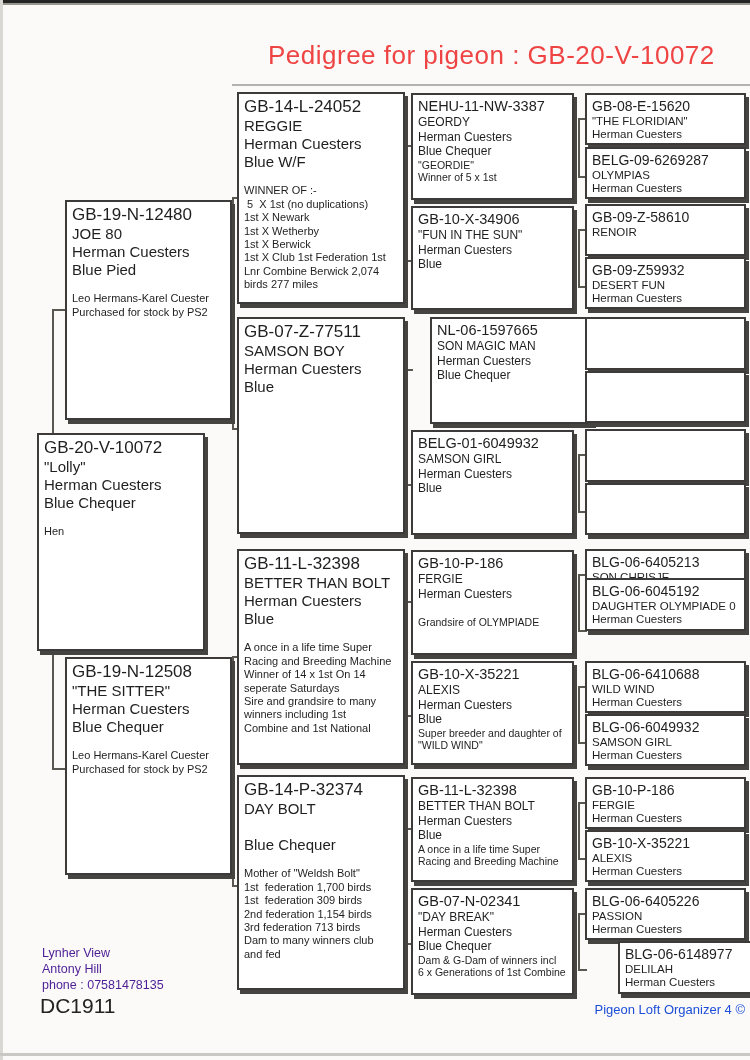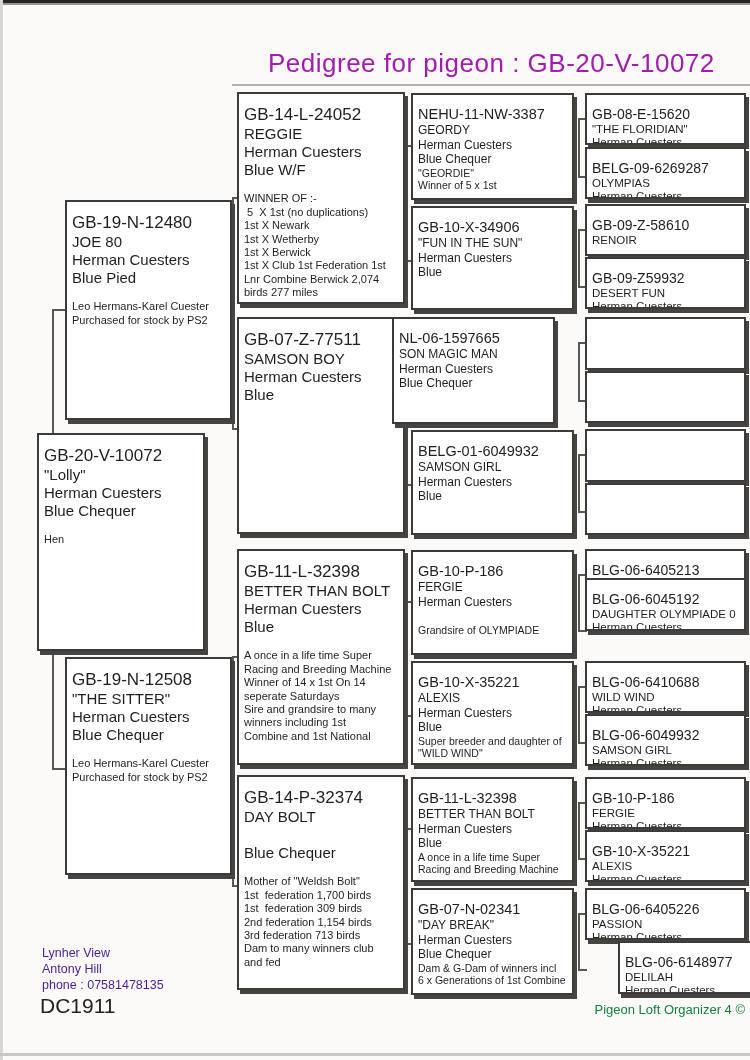--- a/index.html
+++ b/index.html
@@ -8,56 +8,56 @@
     background:#fbfaf8;overflow:hidden;
     font-family:"Liberation Sans","DejaVu Sans",sans-serif;
     color:#1f1f1f;
   }
   .scan-top{position:absolute;left:0;top:0;width:750px;height:3px;background:#242424;}
   .scan-top2{position:absolute;left:0;top:3px;width:750px;height:2px;background:#98968f;}
   .scan-left{position:absolute;left:0;top:0;width:3px;height:1060px;background:#d8d7d3;}
   .scan-bottom{position:absolute;left:0;top:1053px;width:750px;height:3px;background:#c9c8c4;}
 
   .page-title{
-    position:absolute;left:268px;top:48px;
-    font-size:26px;letter-spacing:0.5px;color:#a21caf;white-space:nowrap;
+    position:absolute;left:268px;top:40px;
+    font-size:26px;letter-spacing:0.5px;color:#ef4444;white-space:nowrap;
   }
   .title-rule{position:absolute;left:232px;top:84px;width:518px;height:2px;background:#b3b2ae;}
 
   .bracket{
     position:absolute;
     border:2px solid #59574f;border-right:none;
   }
 
   .box{
     position:absolute;box-sizing:border-box;
     background:#ffffff;
     border:2px solid #3c3b39;
     box-shadow:3px 4px 0 #454441;
-    padding:11px 5px;
+    padding:3px 5px;
     overflow:hidden;
   }
   .box .ring{white-space:nowrap;}
   .box .line{white-space:pre-line;}
   .box .notes{white-space:pre-wrap;}
 
   .col-a .ring{font-size:17px;line-height:1.2;}
   .col-a .line{font-size:15px;line-height:1.18;min-height:1.18em;}
   .col-a .notes{font-size:11px;line-height:1.22;margin-top:14px;}
 
   .col-b .ring{font-size:14.5px;line-height:1.2;}
   .col-b .line{font-size:12px;line-height:1.18;min-height:1.18em;}
   .col-b .notes{font-size:10.5px;line-height:1.18;margin-top:1px;}
 
   .col-c .ring{font-size:14px;line-height:1.2;}
   .col-c .line{font-size:11.5px;line-height:1.18;min-height:1.18em;}
 
   .footer-text{position:absolute;font-size:12.5px;color:#4c1d95;white-space:nowrap;}
   .footer-ref{position:absolute;font-size:21px;color:#222;white-space:nowrap;}
-  .footer-soft{position:absolute;font-size:13px;color:#15803d;white-space:nowrap;}
+  .footer-soft{position:absolute;font-size:13px;color:#1d4ed8;white-space:nowrap;}
 </style>
 </head>
 <body>
 
 <div id="page">
 
   <div class="scan-top"></div>
   <div class="scan-top2"></div>
   <div class="scan-left"></div>
   <div class="scan-bottom"></div>
@@ -161,21 +161,21 @@
     <div class="notes">"GEORDIE"
 Winner of 5 x 1st</div>
   </div>
   <div class="box col-b" style="left:411px;top:206px;width:163px;height:104px">
     <div class="ring">GB-10-X-34906</div>
     <div class="line">"FUN IN THE SUN"</div>
     <div class="line">Herman Cuesters</div>
     <div class="line">Blue</div>
     <div class="notes"></div>
   </div>
-  <div class="box col-b" style="left:392px;top:317px;width:163px;height:107px">
+  <div class="box col-b" style="left:430px;top:317px;width:163px;height:107px">
     <div class="ring">NL-06-1597665</div>
     <div class="line">SON MAGIC MAN</div>
     <div class="line">Herman Cuesters</div>
     <div class="line">Blue Chequer</div>
     <div class="notes"></div>
   </div>
   <div class="box col-b" style="left:411px;top:430px;width:163px;height:105px">
     <div class="ring">BELG-01-6049932</div>
     <div class="line">SAMSON GIRL</div>
     <div class="line">Herman Cuesters</div>

